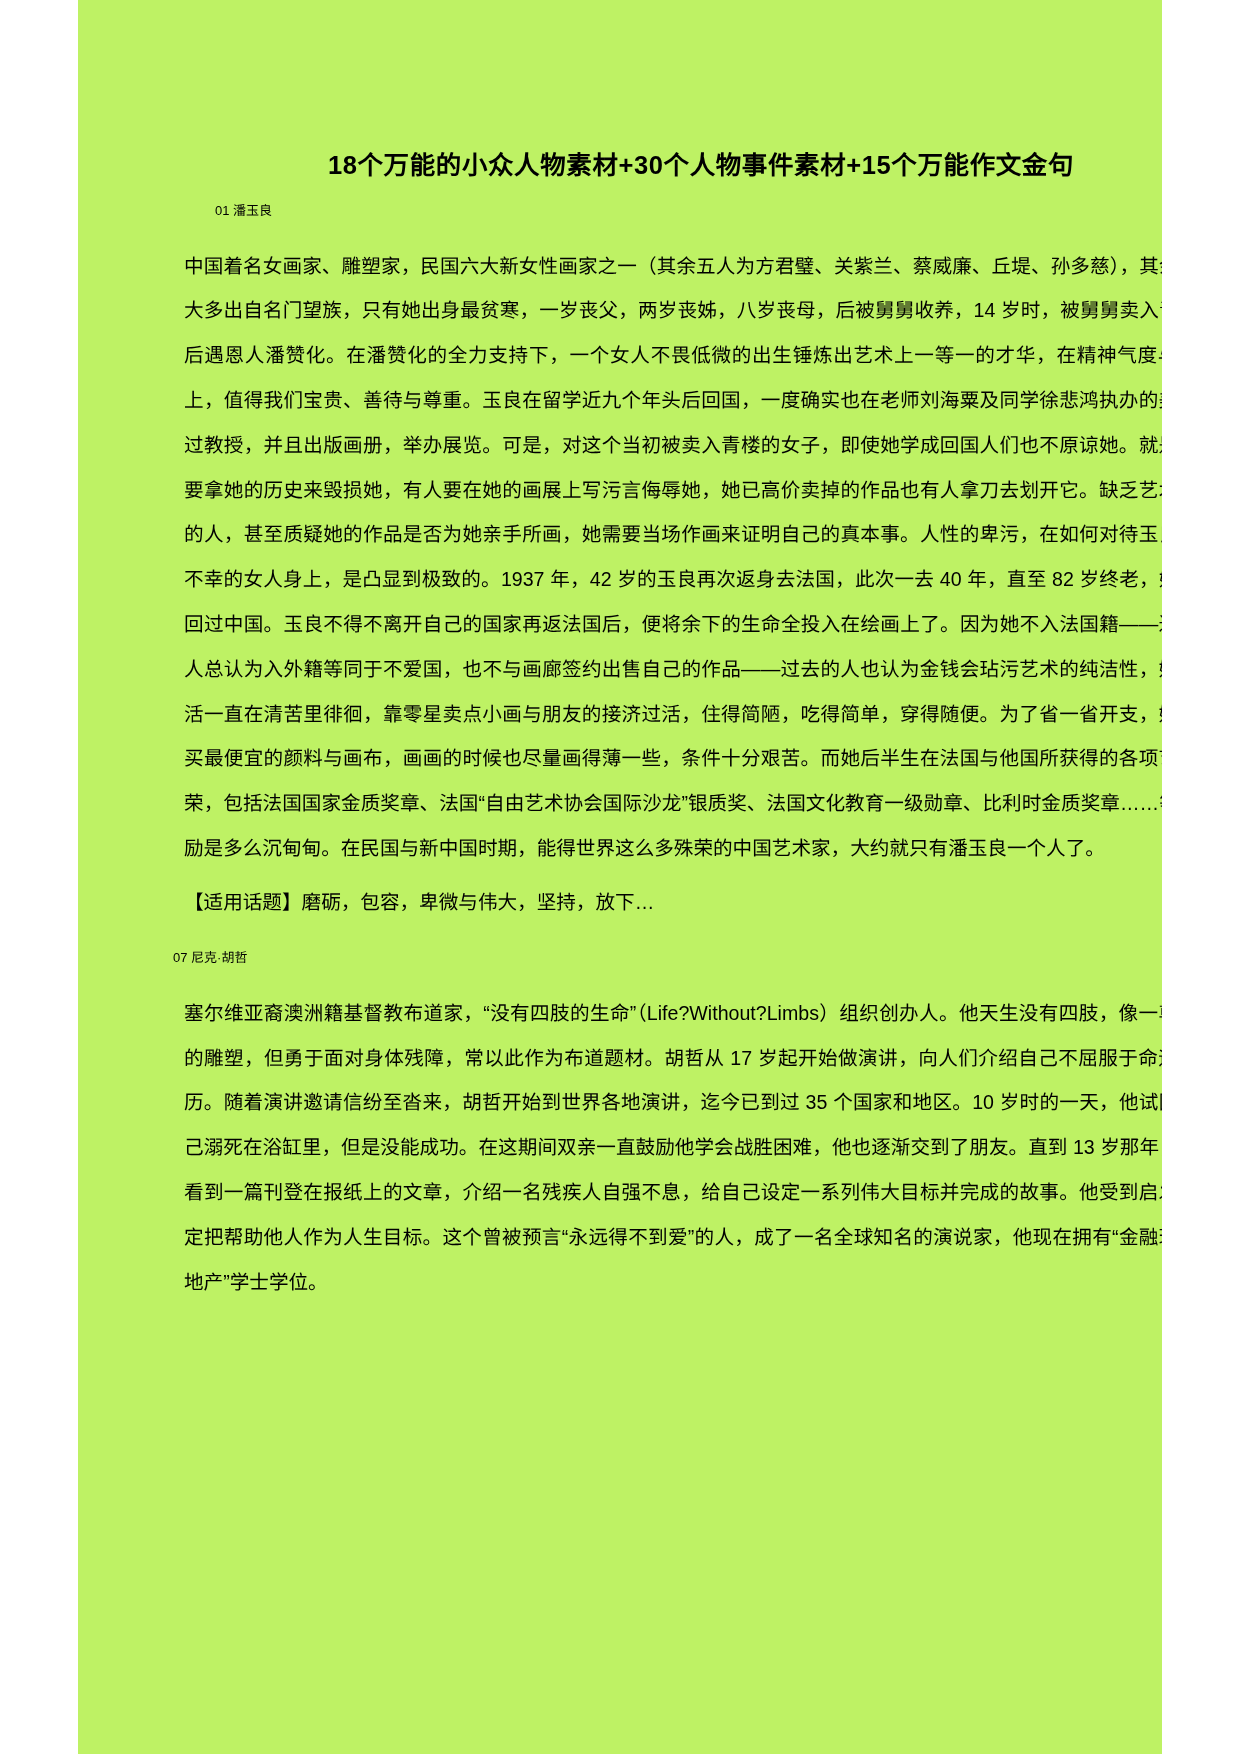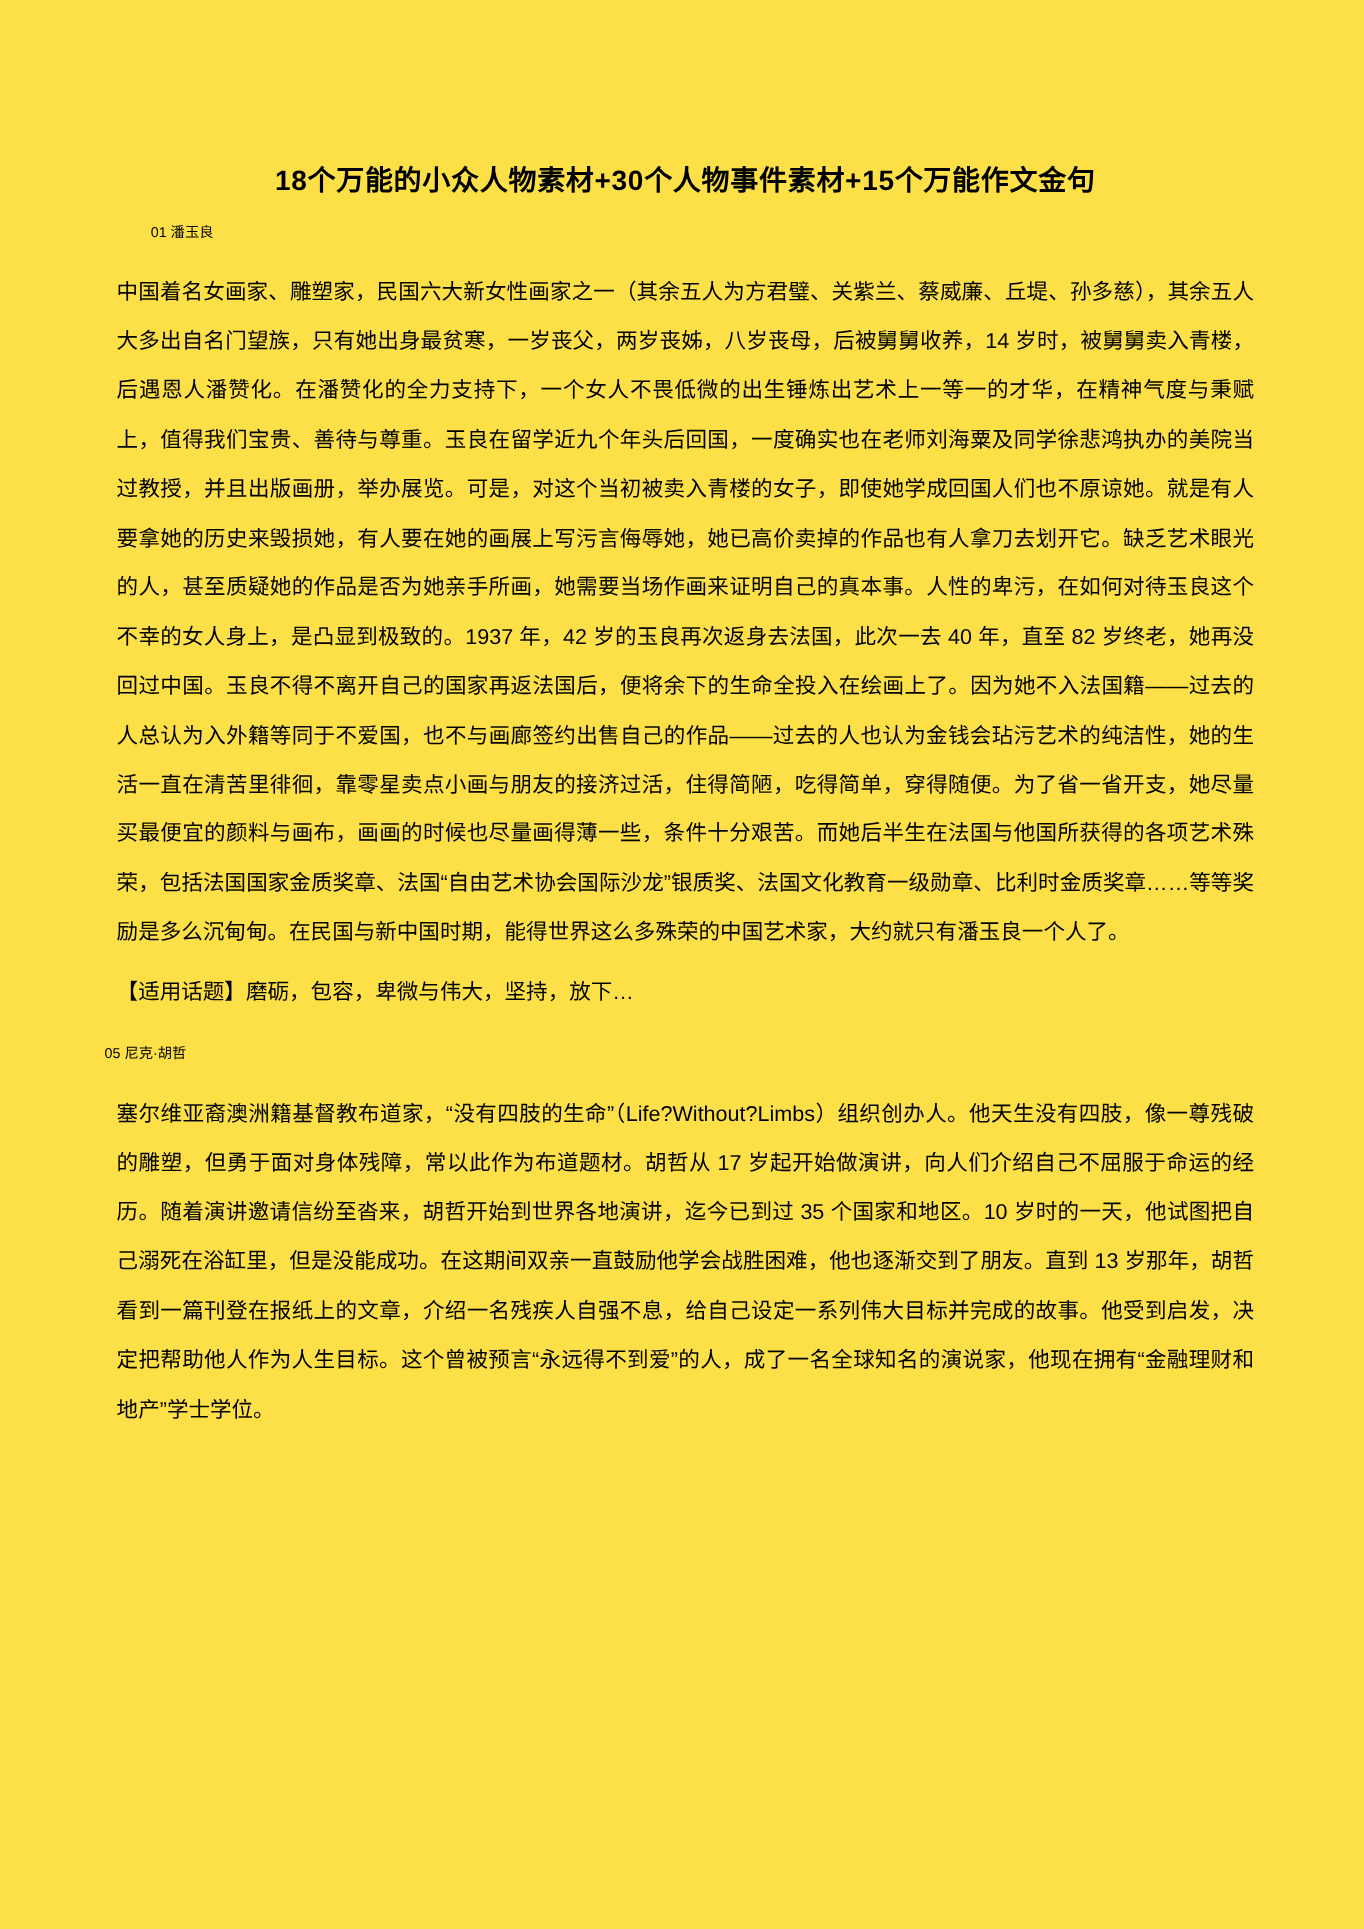--- a/index.html
+++ b/index.html
@@ -7,24 +7,24 @@
     margin: 0;
     padding: 0;
     background: #ffffff;
   }
   body {
     font-family: "Liberation Serif", "DejaVu Serif", serif;
     color: #000000;
   }
   .page {
     position: relative;
-    width: 1240px;
+    width: 1084px;
     height: 1754px;
     margin: 0 auto;
-    background: #fde047;
+    background: #bef264;
     box-sizing: border-box;
     padding: 0;
     overflow: hidden;
   }
   .content {
     position: absolute;
     left: 95px;
     top: 0;
     width: 1056px;
   }
@@ -91,21 +91,21 @@
     <div class="gap-sm"></div>
 
     <div class="section-head indent">01 潘玉良</div>
 
     <p class="para">中国着名女画家、雕塑家，民国六大新女性画家之一（其余五人为方君璧、关紫兰、蔡威廉、丘堤、孙多慈），其余五人大多出自名门望族，只有她出身最贫寒，一岁丧父，两岁丧姊，八岁丧母，后被舅舅收养，14 岁时，被舅舅卖入青楼，后遇恩人潘赞化。在潘赞化的全力支持下，一个女人不畏低微的出生锤炼出艺术上一等一的才华，在精神气度与秉赋上，值得我们宝贵、善待与尊重。玉良在留学近九个年头后回国，一度确实也在老师刘海粟及同学徐悲鸿执办的美院当过教授，并且出版画册，举办展览。可是，对这个当初被卖入青楼的女子，即使她学成回国人们也不原谅她。就是有人要拿她的历史来毁损她，有人要在她的画展上写污言侮辱她，她已高价卖掉的作品也有人拿刀去划开它。缺乏艺术眼光的人，甚至质疑她的作品是否为她亲手所画，她需要当场作画来证明自己的真本事。人性的卑污，在如何对待玉良这个不幸的女人身上，是凸显到极致的。1937 年，42 岁的玉良再次返身去法国，此次一去 40 年，直至 82 岁终老，她再没回过中国。玉良不得不离开自己的国家再返法国后，便将余下的生命全投入在绘画上了。因为她不入法国籍——过去的人总认为入外籍等同于不爱国，也不与画廊签约出售自己的作品——过去的人也认为金钱会玷污艺术的纯洁性，她的生活一直在清苦里徘徊，靠零星卖点小画与朋友的接济过活，住得简陋，吃得简单，穿得随便。为了省一省开支，她尽量买最便宜的颜料与画布，画画的时候也尽量画得薄一些，条件十分艰苦。而她后半生在法国与他国所获得的各项艺术殊荣，包括法国国家金质奖章、法国“自由艺术协会国际沙龙”银质奖、法国文化教育一级勋章、比利时金质奖章……等等奖励是多么沉甸甸。在民国与新中国时期，能得世界这么多殊荣的中国艺术家，大约就只有潘玉良一个人了。</p>
 
     <p class="para tight">【适用话题】磨砺，包容，卑微与伟大，坚持，放下…</p>
 
     <div class="gap-xs"></div>
 
-    <div class="section-head">05 尼克·胡哲</div>
+    <div class="section-head">07 尼克·胡哲</div>
 
     <p class="para">塞尔维亚裔澳洲籍基督教布道家，“没有四肢的生命”（Life?Without?Limbs）组织创办人。他天生没有四肢，像一尊残破的雕塑，但勇于面对身体残障，常以此作为布道题材。胡哲从 17 岁起开始做演讲，向人们介绍自己不屈服于命运的经历。随着演讲邀请信纷至沓来，胡哲开始到世界各地演讲，迄今已到过 35 个国家和地区。10 岁时的一天，他试图把自己溺死在浴缸里，但是没能成功。在这期间双亲一直鼓励他学会战胜困难，他也逐渐交到了朋友。直到 13 岁那年，胡哲看到一篇刊登在报纸上的文章，介绍一名残疾人自强不息，给自己设定一系列伟大目标并完成的故事。他受到启发，决定把帮助他人作为人生目标。这个曾被预言“永远得不到爱”的人，成了一名全球知名的演说家，他现在拥有“金融理财和地产”学士学位。</p>
 
 
   </div>
 
 
 </div>
 
 </body></html>

